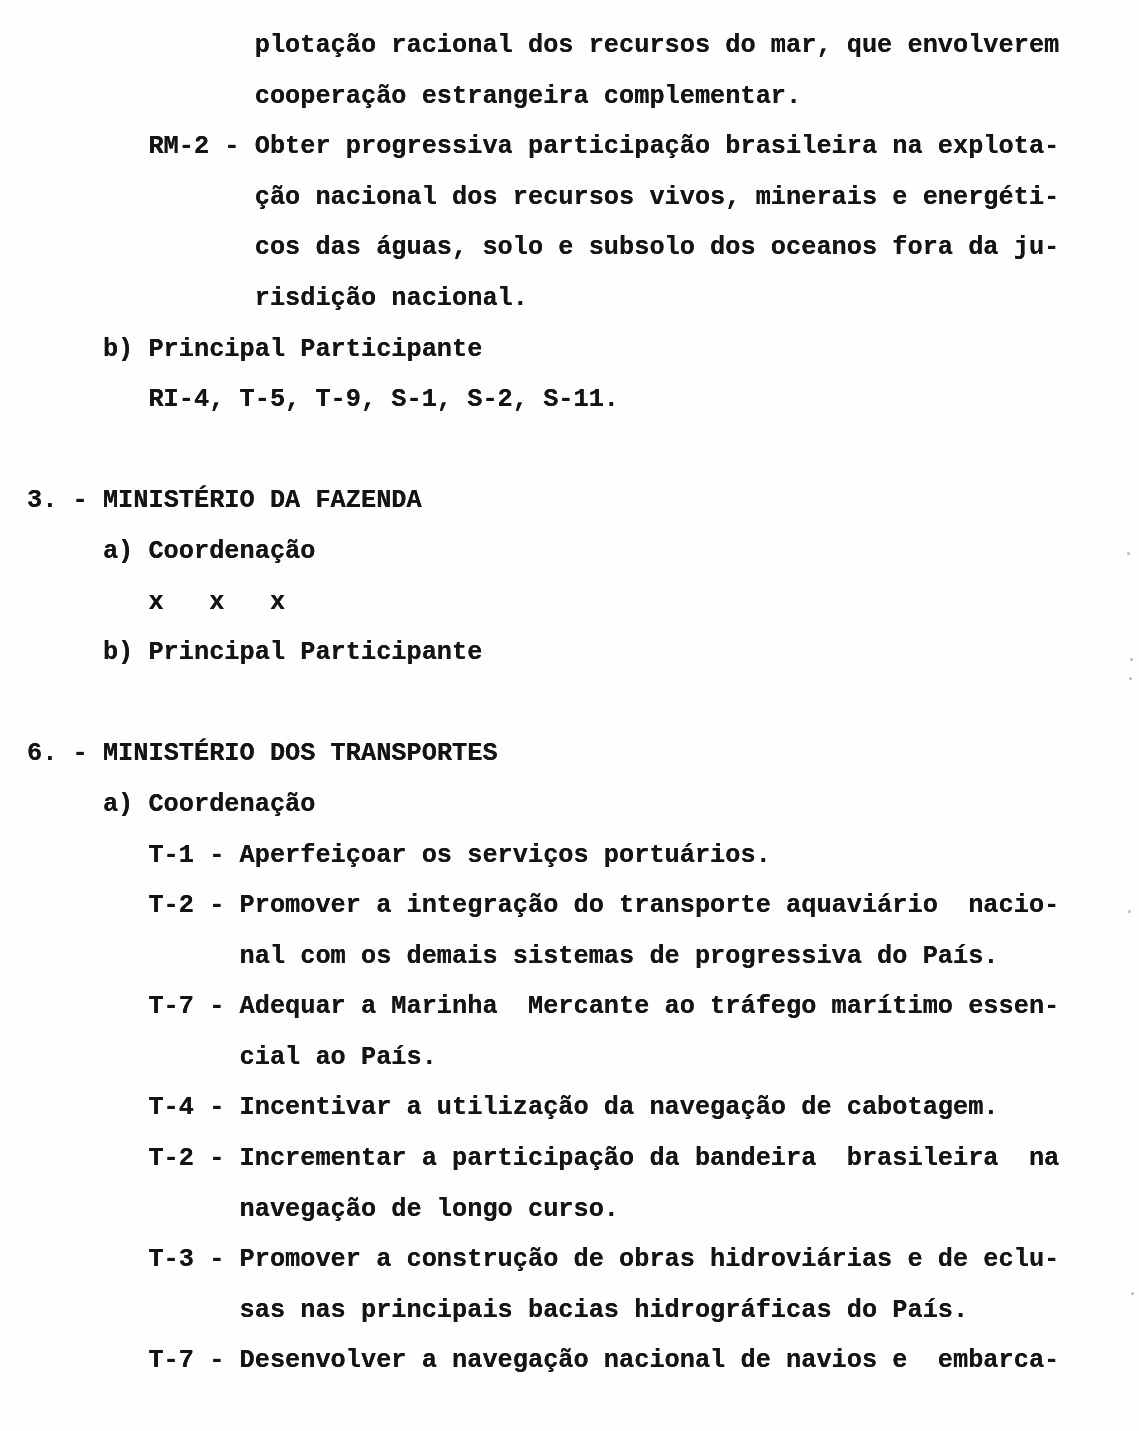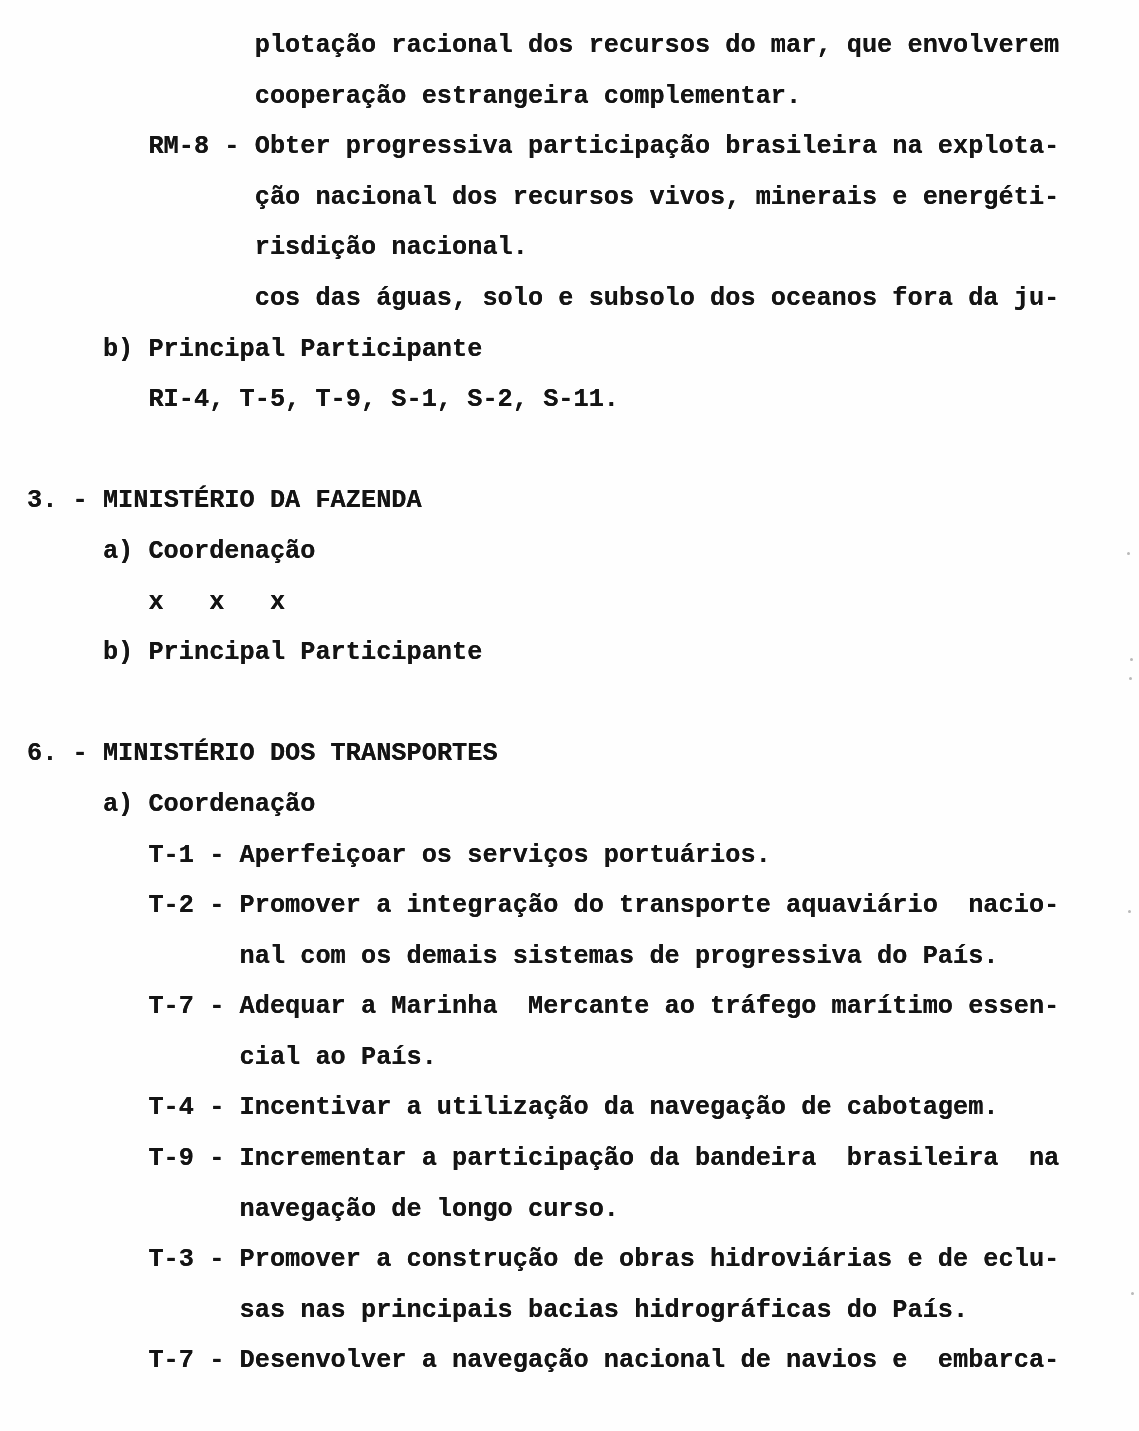--- a/index.html
+++ b/index.html
@@ -45,41 +45,41 @@
     border-radius: 50%;
     background: #b9b9b9;
   }
 </style>
 </head>
 <body>
 
 <div class="page">
   <div class="line i15">plotação racional dos recursos do mar, que envolverem</div>
   <div class="line i15">cooperação estrangeira complementar.</div>
-  <div class="line i8">RM-8 - Obter progressiva participação brasileira na explota-</div>
+  <div class="line i8">RM-2 - Obter progressiva participação brasileira na explota-</div>
   <div class="line i15">ção nacional dos recursos vivos, minerais e energéti-</div>
+  <div class="line i15">cos das águas, solo e subsolo dos oceanos fora da ju-</div>
   <div class="line i15">risdição nacional.</div>
-  <div class="line i15">cos das águas, solo e subsolo dos oceanos fora da ju-</div>
   <div class="line i5">b) Principal Participante</div>
   <div class="line i8">RI-4, T-5, T-9, S-1, S-2, S-11.</div>
   <div class="line i0"></div>
   <div class="line i0">3. - MINISTÉRIO DA FAZENDA</div>
   <div class="line i5">a) Coordenação</div>
   <div class="line i8">x   x   x</div>
   <div class="line i5">b) Principal Participante</div>
   <div class="line i0"></div>
   <div class="line i0">6. - MINISTÉRIO DOS TRANSPORTES</div>
   <div class="line i5">a) Coordenação</div>
   <div class="line i8">T-1 - Aperfeiçoar os serviços portuários.</div>
   <div class="line i8">T-2 - Promover a integração do transporte aquaviário  nacio-</div>
   <div class="line i14">nal com os demais sistemas de progressiva do País.</div>
   <div class="line i8">T-7 - Adequar a Marinha  Mercante ao tráfego marítimo essen-</div>
   <div class="line i14">cial ao País.</div>
   <div class="line i8">T-4 - Incentivar a utilização da navegação de cabotagem.</div>
-  <div class="line i8">T-9 - Incrementar a participação da bandeira  brasileira  na</div>
+  <div class="line i8">T-2 - Incrementar a participação da bandeira  brasileira  na</div>
   <div class="line i14">navegação de longo curso.</div>
   <div class="line i8">T-3 - Promover a construção de obras hidroviárias e de eclu-</div>
   <div class="line i14">sas nas principais bacias hidrográficas do País.</div>
   <div class="line i8">T-7 - Desenvolver a navegação nacional de navios e  embarca-</div>
 </div>
 
 <div id="specks">
     <div class="speck" style="left: 1127px; top: 552px;"></div>
     <div class="speck" style="left: 1130px; top: 658px;"></div>
     <div class="speck" style="left: 1129px; top: 677px;"></div>

